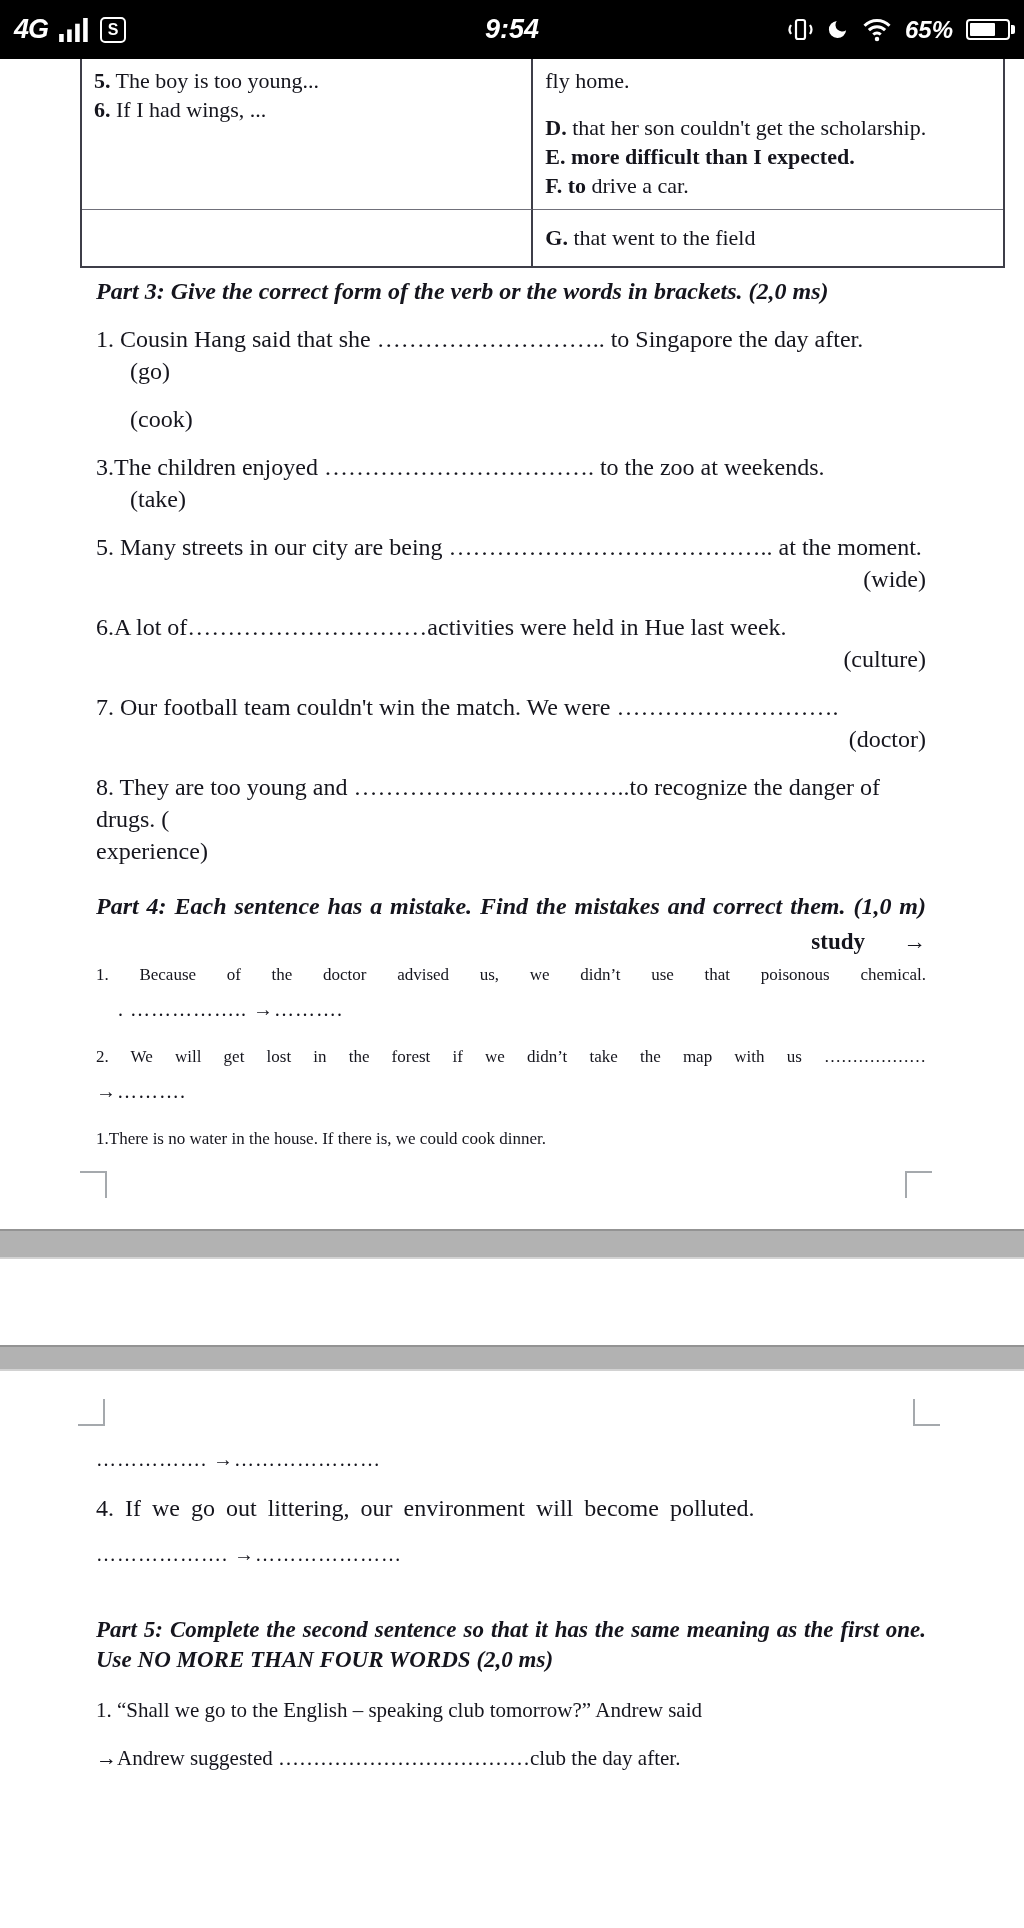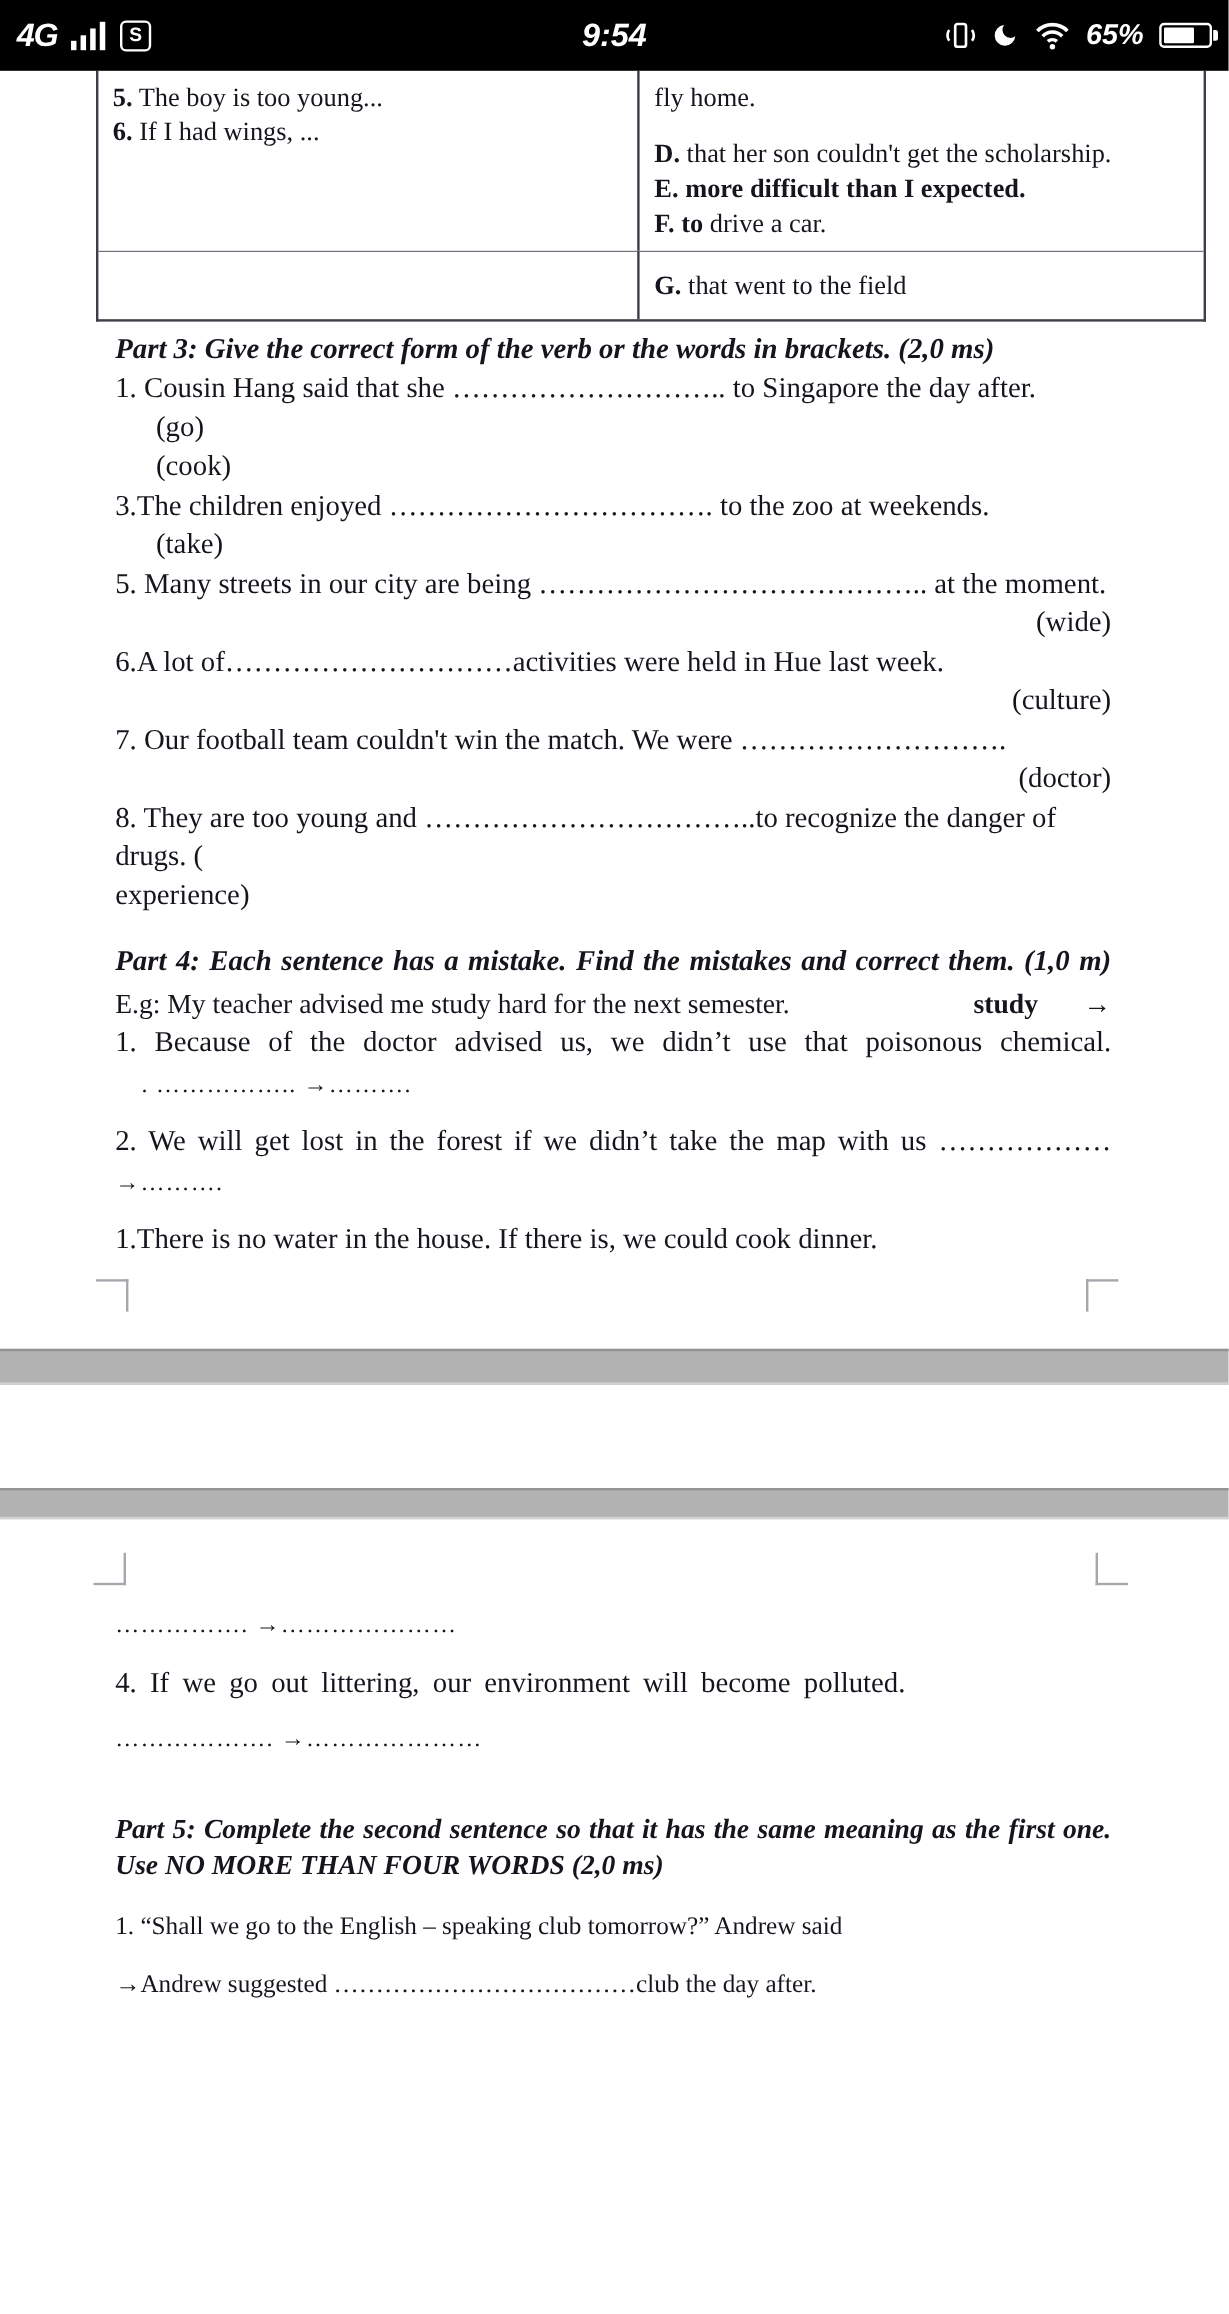--- a/index.html
+++ b/index.html
@@ -52,35 +52,35 @@
   .r2{border-top:1px solid #70707a;}
   .cl.r2{min-height:30px;}
   .cr.r2{padding:13px 12px 14px;}
   .lead{margin-bottom:18px;}
   .b{font-weight:700;}
   .all-b{font-weight:700;}
 
   
   .doc-body{padding:0 98px 0 96px;}
   .phead{font-size:24px;font-weight:700;font-style:italic;margin:8px 0 0;line-height:31px;}
-  .p3i{margin-top:1px;}
+  .p3i{margin-top:16px;}
   .pline{font-size:24px;line-height:32px;}
   .hint{font-size:24px;line-height:32px;}
   .hA{padding-left:34px;}
   .hB{padding-left:150px;}
   .hC{padding-left:88px;}
   .h0{padding-left:0;}
   .it{text-align:right;}
 
   .p4h{margin-top:24px;text-align:justify;-moz-text-align-last:justify;text-align-last:justify;}
   .exline{display:flex;align-items:baseline;font-size:23px;line-height:29px;margin-top:5px;}
   .flex1{flex:1;}
   .arrow-gap{margin-left:38px;}
   .corr{font-size:23px;line-height:28px;font-weight:700;}
-  .p4line{font-size:24px;line-height:31px;margin-top:3px;}
+  .p4line{font-size:17px;line-height:31px;margin-top:3px;}
   .jl{text-align:justify;-moz-text-align-last:justify;text-align-last:justify;}
   .mt{margin-top:19px;}
   .ansline{font-size:20px;line-height:25px;margin-top:7px;letter-spacing:1px;}
   .ind{padding-left:22px;}
 
   
   .pgmarks{display:flex;justify-content:space-between;padding:0 92px 0 80px;margin-top:17px;height:28px;}
   .pgmarks.pm2{margin-top:28px;padding:0 84px 0 78px;}
   .mk{width:27px;height:27px;display:block;border:0 solid #a5a9ad;}
   .pm1 .mk-l{border-top-width:2px;border-right-width:2px;}
@@ -200,21 +200,20 @@
         <div class="hint hC it">(doctor)</div>
       </div>
       <div class="p3i">
         <div class="pline">8. They are too young and ……………………………..to recognize the danger of drugs. (</div>
         <div class="hint h0">experience)</div>
       </div>
 
       <h2 class="phead p4h">Part 4: Each sentence has a mistake. Find the mistakes and correct them. (1,0 m)</h2>
 
       <div class="exline">
-        <span>E.g: My teacher advised me study hard for the next semester.</span>
         <span class="flex1"></span>
         <span class="b">study</span>
         <span class="arrow-gap">→</span>
       </div>
 
       <div class="p4line jl">1. Because of the doctor advised us, we didn’t use that poisonous chemical.</div>
       <div class="ansline ind">. …………….. →……….</div>
 
       <div class="p4line jl mt">2. We will get lost in the forest if we didn’t take the map with us ………………</div>
       <div class="ansline">→……….</div>

